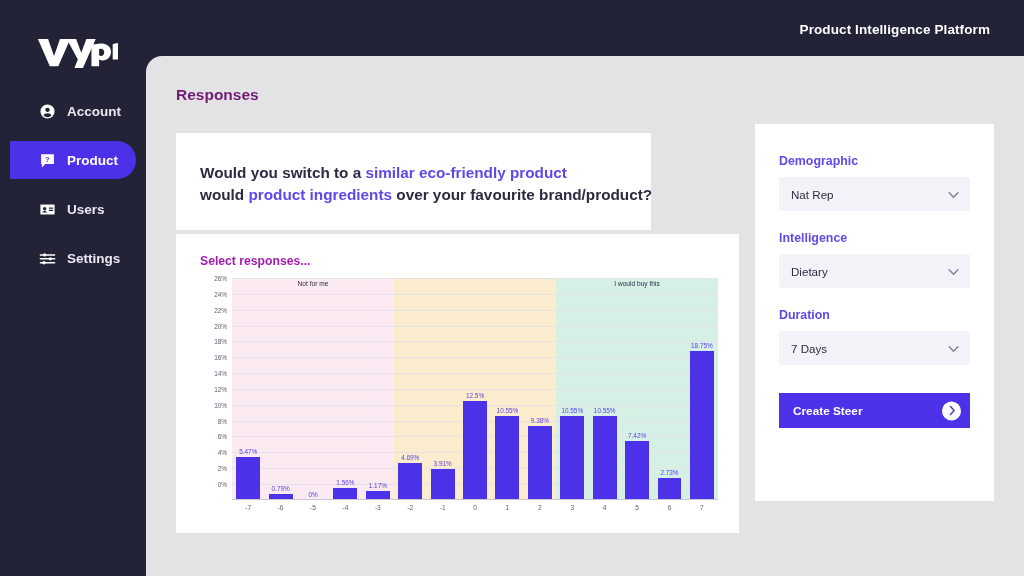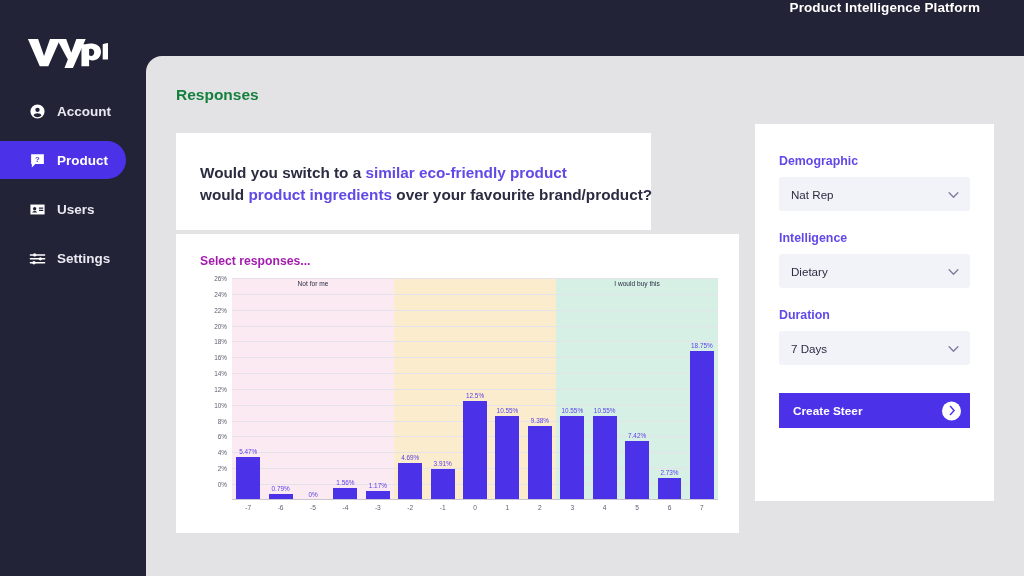--- a/index.html
+++ b/index.html
@@ -12,33 +12,33 @@
   #app {
     position: relative;
     width: 1024px; height: 576px;
     background: #232338;
   }
 
   
   .topbar {
     position: absolute; top: 0; left: 0;
     width: 1024px; height: 58px;
-    display: flex; justify-content: flex-end;
-    padding-right: 44px;
+    display: flex; align-items: center; justify-content: flex-end;
+    padding-right: 34px;
   }
   .topbar-title {
     color: #ffffff;
     font-size: 13.5px;
     font-weight: bold;
     letter-spacing: .1px;
   }
 
   
   .sidebar {
-    position: absolute; top: 0; left: 0;
+    position: absolute; top: 0; left: 10px;
     width: 146px; height: 576px;
     background: #232338;
   }
   .logo {
     position: absolute; top: 34px; left: 26px;
     width: 82px; height: 34px;
   }
   .nav { position: absolute; top: 92px; left: 0; width: 146px; }
   .nav-item {
     position: relative;
@@ -66,21 +66,21 @@
 
   
   .panel {
     position: absolute; top: 56px; left: 146px;
     width: 878px; height: 520px;
     background: #e3e3e6;
     border-top-left-radius: 16px;
   }
   .panel-title {
     position: absolute; top: 30px; left: 30px;
-    color: #15803d;
+    color: #701a75;
     font-size: 15.5px;
     font-weight: bold;
   }
 
   
   .card-question {
     position: absolute; top: 68px; left: 30px;
     width: 475px; height: 97px;
     background: #ffffff;
     margin-top: 9px;

